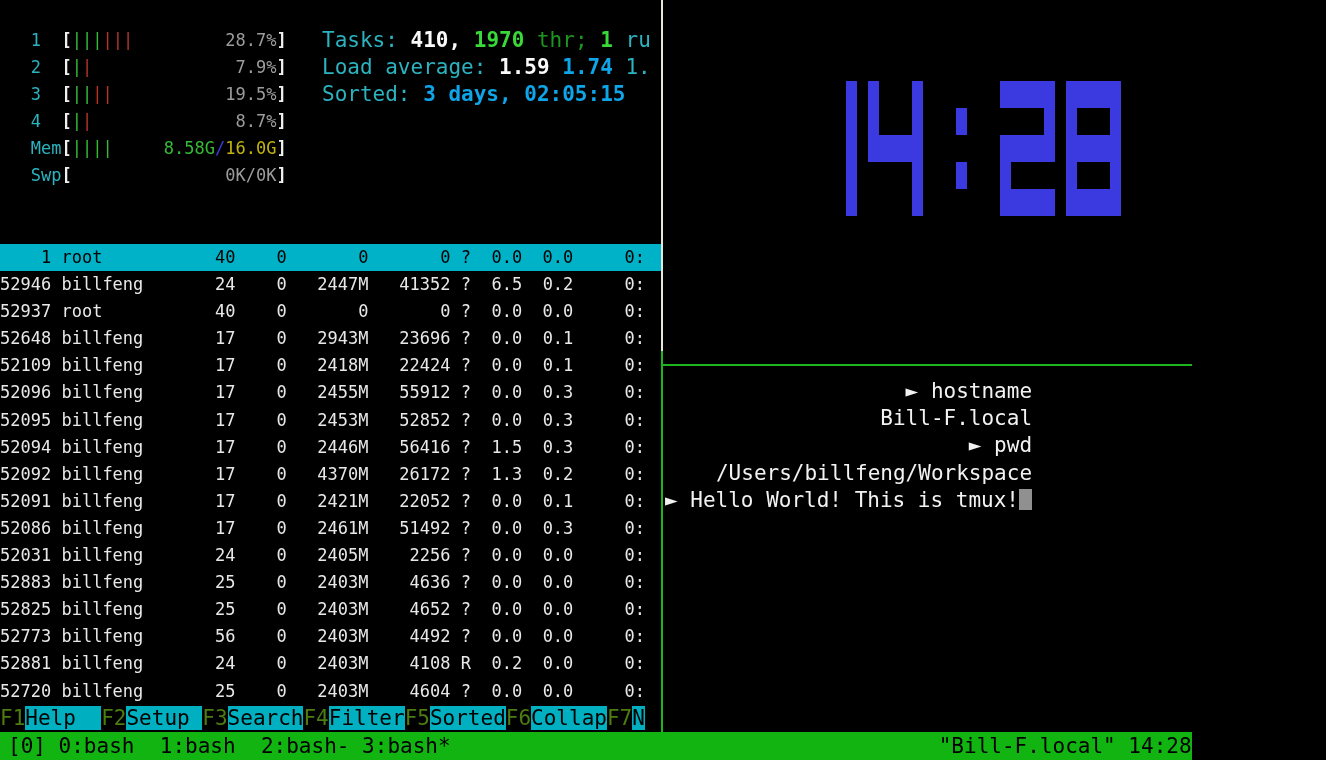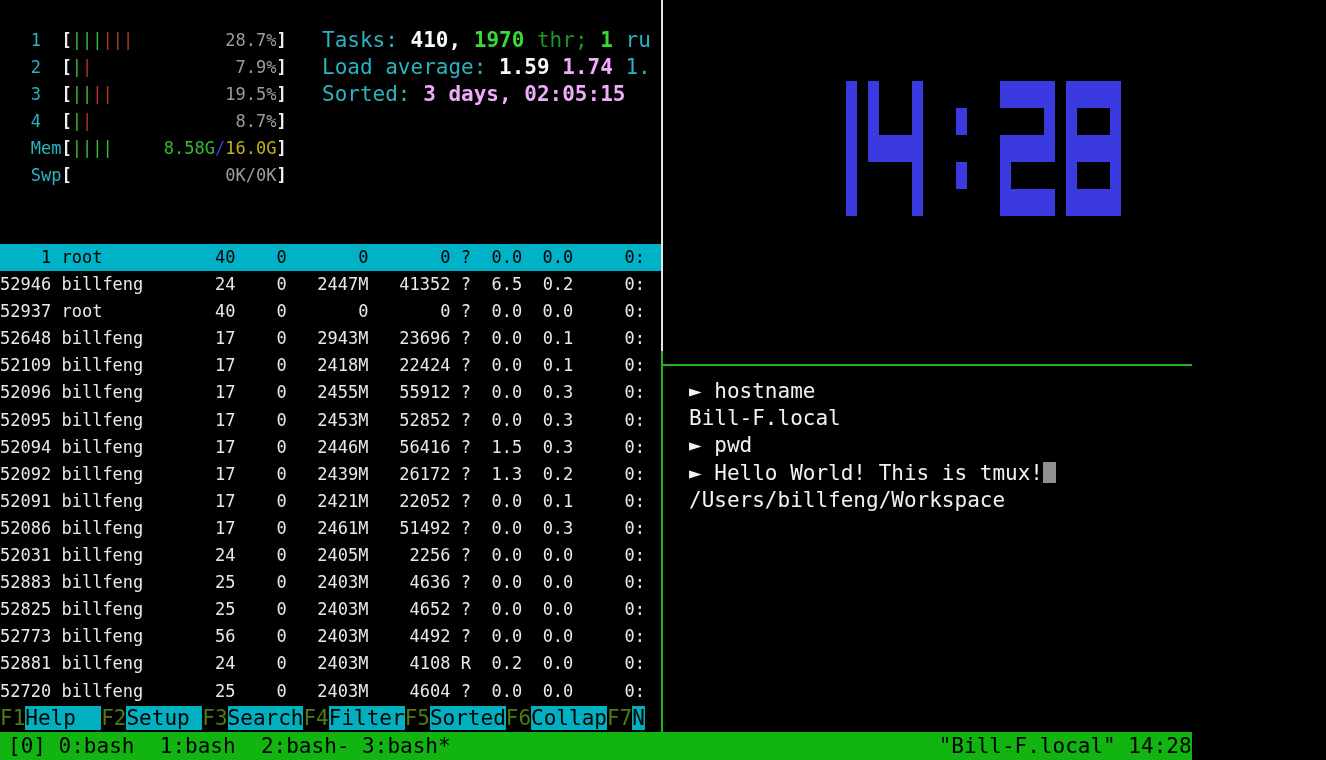--- a/index.html
+++ b/index.html
@@ -3,21 +3,21 @@
 <meta charset="utf-8">
 <style>
   html,body{margin:0;padding:0;background:#000;}
   .screen{position:relative;width:1192px;height:760px;background:#000;overflow:hidden;
           font-family:"DejaVu Sans Mono", monospace;}
   .line{white-space:pre;height:27.1px;line-height:27.1px;font-size:17px;color:#e8e8e8;}
   
   .w{color:#e8e8e8}.dim{color:#9e9e9e}.cy{color:#2aa7b7}.grn{color:#35cc35}.gray{color:#9c9c9c}
   .cyan{color:#2bb3c0}.wb{color:#f0f0f0;font-weight:bold}
   .bw{color:#fafafa;font-weight:bold}.bg{color:#39d939;font-weight:bold}
-  .dg{color:#1e961e}.bc{color:#f0abfc;font-weight:bold}
+  .dg{color:#1e961e}.bc{color:#0ea5e9;font-weight:bold}
   .gbar{color:#35bb35}.rbar{color:#b43527}
   .memU{color:#35bb35}.memS{color:#3a3ae0}.memT{color:#c2b410}
   .pane-htop{position:absolute;left:0;top:0;width:661px;height:732px;overflow:hidden;}
   .meters{position:absolute;left:0;top:27px;}
   .info{position:absolute;left:322px;top:27px;}
   .info .line{font-size:21px;height:27.1px;line-height:27.1px;}
   .thead{position:absolute;left:0;top:217px;width:661px;height:27px;background:#11b411;}
   .thead .line{color:#000;font-weight:bold;}
   .tbody{position:absolute;left:0;top:244px;width:661px;}
   .trow{width:661px;}
@@ -30,21 +30,21 @@
   .fk{color:#4d7c0f;}
   .flabel{background:#00b0c0;color:#000;}
   
   .vline-top{position:absolute;left:661px;top:0;width:2px;height:351px;background:#e6e6da;}
   .vline-bot{position:absolute;left:661px;top:351px;width:2px;height:381px;background:#1db41d;}
   .hline{position:absolute;left:663px;top:364px;width:659px;height:2px;background:#1db41d;}
   .pane-clock{position:absolute;left:663px;top:0;width:663px;height:364px;}
   .clock{position:absolute;left:139px;top:81px;}
   .ccell{position:absolute;width:11px;height:27px;background:#3a3ae0;}
   .pane-term{position:absolute;left:663px;top:366px;width:663px;height:366px;}
-  .termlines{position:absolute;left:26px;top:12px;}
+  .termlines{position:absolute;left:2px;top:12px;text-align:right;}
   .termlines .line{font-size:21px;height:27.2px;line-height:27.2px;color:#f2f2f2;}
   .cursor{display:inline-block;width:13px;height:21px;background:#909090;vertical-align:-3px;}
   
   .statusbar{position:absolute;left:0;top:732px;width:1326px;height:28px;background:#11b411;
              color:#000;font-size:21px;line-height:28px;white-space:pre;}
   .status-left{position:absolute;left:8px;top:0;}
   .status-right{position:absolute;right:8px;top:0;}
 </style>
 </head>
 <body>
@@ -84,21 +84,21 @@
         <div class="trow">
           <div class="line"><span class="w">52096</span> <span class="w">billfeng </span><span class="w">      17</span><span class="w">    0</span>   <span class="cy">2455M</span>   <span class="cy">55</span><span class="w">912</span> <span class="w">?</span><span class="w">  0.0</span><span class="w">  0.3</span><span class="w">     0:</span></div>
         </div>
         <div class="trow">
           <div class="line"><span class="w">52095</span> <span class="w">billfeng </span><span class="w">      17</span><span class="w">    0</span>   <span class="cy">2453M</span>   <span class="cy">52</span><span class="w">852</span> <span class="w">?</span><span class="w">  0.0</span><span class="w">  0.3</span><span class="w">     0:</span></div>
         </div>
         <div class="trow">
           <div class="line"><span class="w">52094</span> <span class="w">billfeng </span><span class="w">      17</span><span class="w">    0</span>   <span class="cy">2446M</span>   <span class="cy">56</span><span class="w">416</span> <span class="w">?</span><span class="w">  1.5</span><span class="w">  0.3</span><span class="w">     0:</span></div>
         </div>
         <div class="trow">
-          <div class="line"><span class="w">52092</span> <span class="w">billfeng </span><span class="w">      17</span><span class="w">    0</span>   <span class="cy">2439M</span>   <span class="cy">26</span><span class="w">172</span> <span class="w">?</span><span class="w">  1.3</span><span class="w">  0.2</span><span class="w">     0:</span></div>
+          <div class="line"><span class="w">52092</span> <span class="w">billfeng </span><span class="w">      17</span><span class="w">    0</span>   <span class="cy">4370M</span>   <span class="cy">26</span><span class="w">172</span> <span class="w">?</span><span class="w">  1.3</span><span class="w">  0.2</span><span class="w">     0:</span></div>
         </div>
         <div class="trow">
           <div class="line"><span class="w">52091</span> <span class="w">billfeng </span><span class="w">      17</span><span class="w">    0</span>   <span class="cy">2421M</span>   <span class="cy">22</span><span class="w">052</span> <span class="w">?</span><span class="w">  0.0</span><span class="w">  0.1</span><span class="w">     0:</span></div>
         </div>
         <div class="trow">
           <div class="line"><span class="w">52086</span> <span class="w">billfeng </span><span class="w">      17</span><span class="w">    0</span>   <span class="cy">2461M</span>   <span class="cy">51</span><span class="w">492</span> <span class="w">?</span><span class="w">  0.0</span><span class="w">  0.3</span><span class="w">     0:</span></div>
         </div>
         <div class="trow">
           <div class="line"><span class="w">52031</span> <span class="w">billfeng </span><span class="w">      24</span><span class="w">    0</span>   <span class="cy">2405M</span>    <span class="cy">2</span><span class="w">256</span> <span class="w">?</span><span class="w">  0.0</span><span class="w">  0.0</span><span class="w">     0:</span></div>
         </div>
@@ -182,22 +182,22 @@
         <div class="ccell" style="left:297px;top:108px;background:#3a3ae0"></div>
         <div class="ccell" style="left:308px;top:108px;background:#3a3ae0"></div>
       </div>
   </div>
 
   <div class="pane-term">
     <div class="termlines" id="termlines">
         <div class="line"><span>► </span>hostname</div>
         <div class="line">Bill-F.local</div>
         <div class="line"><span>► </span>pwd</div>
+        <div class="line">/Users/billfeng/Workspace</div>
         <div class="line"><span>► </span>Hello World! This is tmux!<span class="cursor"></span></div>
-        <div class="line">/Users/billfeng/Workspace</div>
       </div>
   </div>
 
   <div class="statusbar">
     <span class="status-left" id="status-left"><span>[0] </span><span>0:bash </span> <span>1:bash </span> <span>2:bash-</span> <span>3:bash*</span></span>
     <span class="status-right">"Bill-F.local" 14:28 10-Aug-17</span>
   </div>
 
 </div>
 

